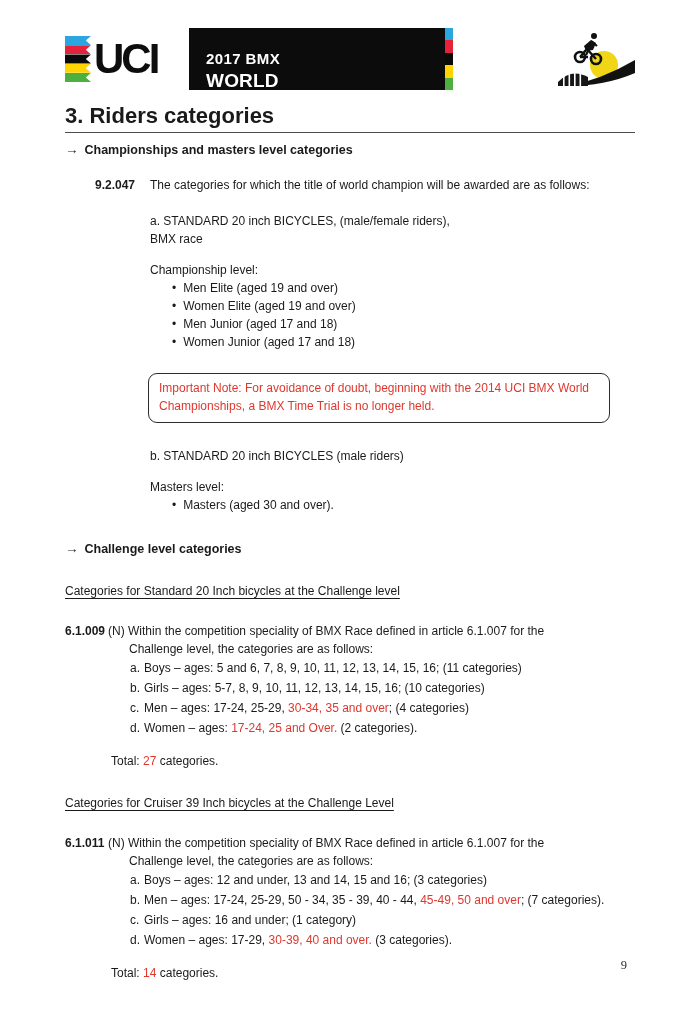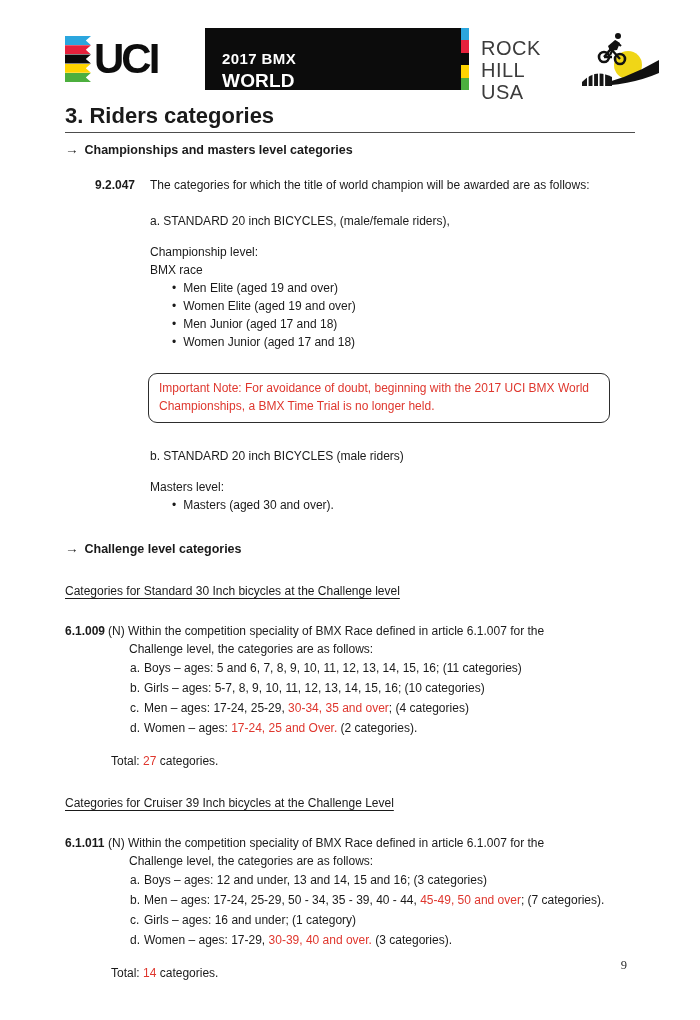--- a/index.html
+++ b/index.html
@@ -7,21 +7,21 @@
   .page {
     width:700px; height:1020px; margin:0 auto; background:#ffffff;
     position:relative; overflow:hidden;
     font-family:"Liberation Sans", sans-serif; color:#1a1a1a;
     font-size:12px; line-height:18px;
   }
   .content { padding:28px 65px 0 65px; }
 
   
   .hdr { display:flex; align-items:stretch; height:62px; }
-  .uci-logo { display:flex; align-items:center; width:140px; flex:none; }
+  .uci-logo { display:flex; align-items:center; width:124px; flex:none; }
   .uci-stripes { display:flex; flex-direction:column; width:26px; height:46px; margin-right:3px; }
   .uci-stripes i { flex:1; display:block; clip-path:polygon(0 0,100% 0,80% 50%,100% 100%,0 100%); }
   .uci-text { font-size:42px; font-weight:800; letter-spacing:-3px; color:#0d0d0d; line-height:1; }
   .banner { background:#0c0c0c; color:#fff; width:256px; flex:none; padding:9px 0 0 17px; }
   .banner .b1 { font-size:15px; font-weight:700; letter-spacing:.4px; line-height:20px;margin-top:12px; }
   .banner .b2 { font-size:19px; font-weight:700; letter-spacing:.2px; line-height:23px; }
   .color-col { width:8px; flex:none; display:flex; flex-direction:column; }
   .color-col i { flex:1; display:block; }
   .loc { padding:9px 0 0 12px; width:108px; flex:none; color:#3c3c3c; }
   .loc div { font-size:20px; line-height:22px; letter-spacing:.5px; }
@@ -80,24 +80,20 @@
         <div class="b1">2017 BMX</div>
         <div class="b2">WORLD CHAMPIONSHIPS</div>
       </div>
       <div class="color-col">
           <i style="background: rgb(43, 166, 222);"></i>
           <i style="background: rgb(230, 33, 60);"></i>
           <i style="background: rgb(10, 10, 10);"></i>
           <i style="background: rgb(255, 212, 0);"></i>
           <i style="background: rgb(76, 175, 62);"></i>
         </div>
-      <div class="loc">
-        <div>ROCK HILL</div>
-        <div>USA</div>
-      </div>
       <svg class="rider" width="82" height="62" viewBox="0 0 82 62">
         <circle cx="51" cy="37" r="14" fill="#f0d617"></circle>
         <path d="M14 58 Q 48 52 82 32 L82 45 Q 52 58 14 58 Z" fill="#111"></path>
         <path d="M5 58 L5 54 Q 18 40 35 49 L35 58 Z" fill="#161616"></path>
         <rect x="10" y="48" width="1.6" height="10" fill="#fff"></rect>
         <rect x="15.5" y="46" width="1.6" height="12" fill="#fff"></rect>
         <rect x="21" y="45" width="1.6" height="13" fill="#fff"></rect>
         <rect x="26.5" y="45.5" width="1.6" height="12.5" fill="#fff"></rect>
         <circle cx="27" cy="29" r="5" fill="none" stroke="#111" stroke-width="2.6"></circle>
         <circle cx="43" cy="31" r="5" fill="none" stroke="#111" stroke-width="2.6"></circle>
@@ -114,46 +110,46 @@
       <span class="arr">→</span><span>Championships and masters level categories</span>
     </div>
 
     <div class="rule-row">
       <span class="rule-num">9.2.047</span>
       <span>The categories for which the title of world champion will be awarded are as follows:</span>
     </div>
 
     <div class="ind mt18">a. STANDARD 20 inch BICYCLES, (male/female riders),</div>
 
+    <div class="ind">BMX race</div>
     <div class="ind mt13">Championship level:</div>
-    <div class="ind">BMX race</div>
 
     <ul class="blt ind">
       <li>Men Elite (aged 19 and over)</li>
       <li>Women Elite (aged 19 and over)</li>
       <li>Men Junior (aged 17 and 18)</li>
       <li>Women Junior (aged 17 and 18)</li>
     </ul>
 
     <div class="note-box">
-      <div>Important Note: For avoidance of doubt, beginning with the 2017 UCI BMX World</div>
+      <div>Important Note: For avoidance of doubt, beginning with the 2014 UCI BMX World</div>
       <div>Championships, a BMX Time Trial is no longer held.</div>
     </div>
 
     <div class="ind mt24">b. STANDARD 20 inch BICYCLES (male riders)</div>
     <div class="ind mt13">Masters level:</div>
     <ul class="blt ind">
       <li>Masters (aged 30 and over).</li>
     </ul>
 
     <div class="arrow-h mt26">
       <span class="arr">→</span><span>Challenge level categories</span>
     </div>
 
-    <div class="underline-h mt24">Categories for Standard 30 Inch bicycles at the Challenge level</div>
+    <div class="underline-h mt24">Categories for Standard 20 Inch bicycles at the Challenge level</div>
 
     <div class="rule-grid">
       <div class="num">6.1.009</div>
       <div>
         <div>(N) Within the competition speciality of BMX Race defined in article 6.1.007 for the</div>
         <div class="rg-line2">Challenge level, the categories are as follows:</div>
         <div class="rg-items">
           <div class="it"><span class="pfx">a.</span><span>Boys – ages: 5 and 6, 7, 8, 9, 10, 11, 12, 13, 14, 15, 16; (11 categories)</span><span class="red"></span><span></span></div>
           <div class="it"><span class="pfx">b.</span><span>Girls – ages: 5-7, 8, 9, 10, 11, 12, 13, 14, 15, 16; (10 categories)</span><span class="red"></span><span></span></div>
           <div class="it"><span class="pfx">c.</span><span>Men – ages: 17-24, 25-29, </span><span class="red">30-34, 35 and over</span><span>; (4 categories)</span></div>

